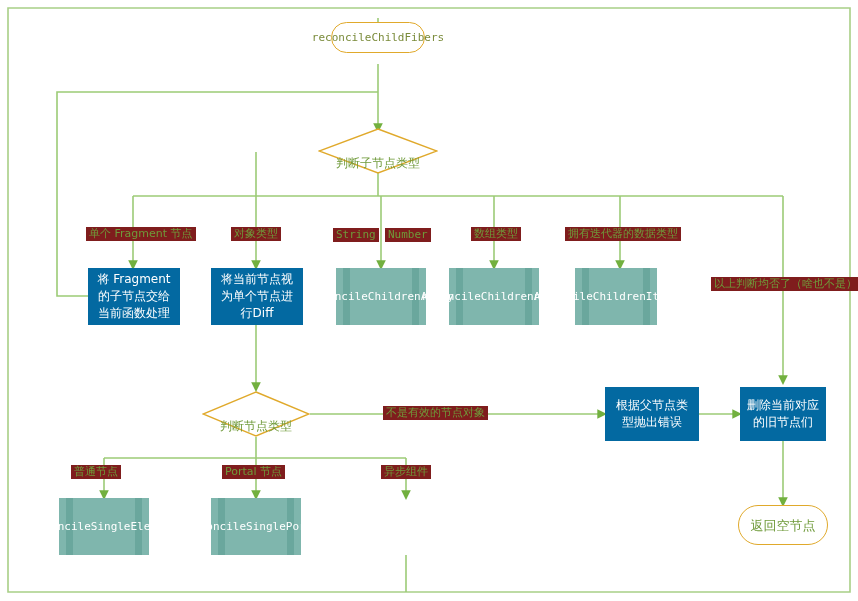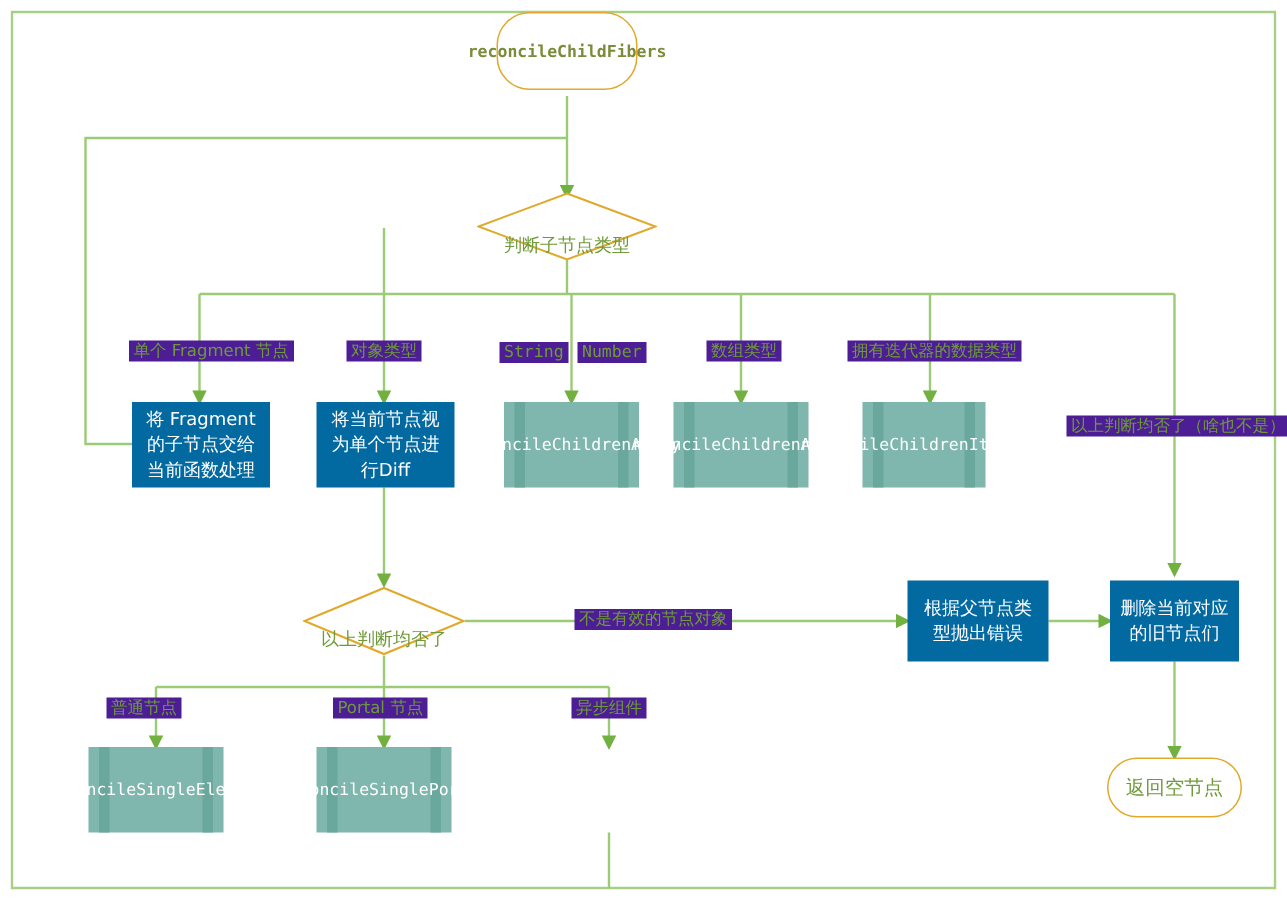--- a/index.html
+++ b/index.html
@@ -28,21 +28,21 @@
   
   .teal { background:#7fb6ad; color:#ffffff;
           font-family:"DejaVu Sans Mono", monospace; font-size:11px; line-height:16px; }
   .teal .bar { position:absolute; top:0; bottom:0; width:7px; background:#6aa79d; }
   .teal .bar.l { left:7px; }
   .teal .bar.r { right:7px; }
   .teal .txt { position:relative; z-index:2; padding:0 18px; }
 
   
   .elabel { position:absolute; color:#6f9a3a; font-size:11px; line-height:14px;
-            background:#4c1d95; padding:0 3px; white-space:nowrap; }
+            background:#7f1d1d; padding:0 3px; white-space:nowrap; }
   .elabel.mono { font-family:"DejaVu Sans Mono", monospace; font-size:11px; }
 </style>
 </head>
 <body>
 
 <div id="canvas">
 
   <svg class="edges" viewBox="0 0 858 601" xmlns="http://www.w3.org/2000/svg">
     <defs>
       <marker id="arrow" viewBox="0 0 10 10" refX="8" refY="5" markerWidth="6" markerHeight="6" orient="auto-start-reverse">
@@ -82,21 +82,21 @@
 
       <path d="M 699 414 L 740 414" marker-end="url(#arrow)"></path>
 
       <path d="M 783 441 L 783 505" marker-end="url(#arrow)"></path>
 
       <path d="M 406 555 L 406 592"></path>
 
     </g>
   </svg>
 
-  <div class="node terminal" style="left:331px; top:8px; width:94px; height:52px;font-weight:bold;">
+  <div class="node terminal" style="left:331px; top:22px; width:94px; height:31px;">
     <span>reconcileChildFibers</span>
   </div>
 
   <div class="diamond-wrap" style="left:318px; top:128px; width:120px; height:46px;">
     <svg width="120" height="46" viewBox="0 0 120 46">
       <polygon points="60,1 119,23 60,45 1,23" fill="#ffffff" stroke="#e0a92b" stroke-width="1.4"></polygon>
     </svg>
     <div class="lbl">判断子节点类型</div>
   </div>
 
@@ -131,21 +131,21 @@
   <div class="node teal" style="left:575px; top:268px; width:82px; height:57px;">
     <span class="bar l"></span>
     <span class="bar r"></span>
     <span class="txt">reconcileChildrenIterator</span>
   </div>
 
   <div class="diamond-wrap" style="left:202px; top:391px; width:108px; height:46px;">
     <svg width="108" height="46" viewBox="0 0 108 46">
       <polygon points="54,1 107,23 54,45 1,23" fill="#ffffff" stroke="#e0a92b" stroke-width="1.4"></polygon>
     </svg>
-    <div class="lbl">以上判断均否了</div>
+    <div class="lbl">判断节点类型</div>
   </div>
 
   <div class="elabel" style="left:383px; top:406px;">不是有效的节点对象</div>
 
   <div class="node green" style="left:605px; top:387px; width:94px; height:54px;">
     <span>根据父节点类型抛出错误</span>
   </div>
 
   <div class="node green" style="left:740px; top:387px; width:86px; height:54px;">
     <span>删除当前对应的旧节点们</span>

